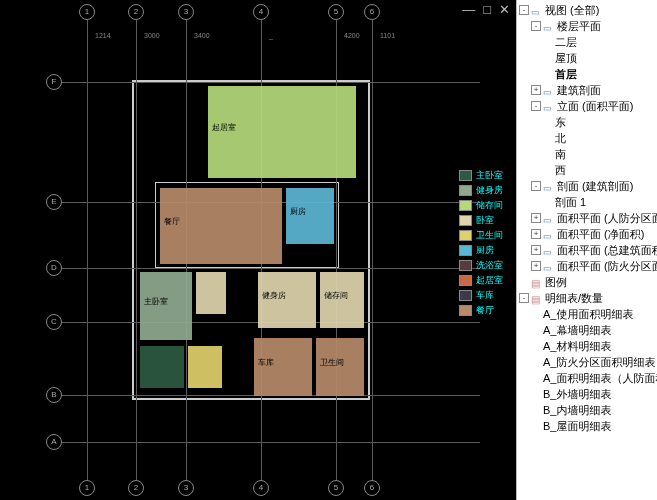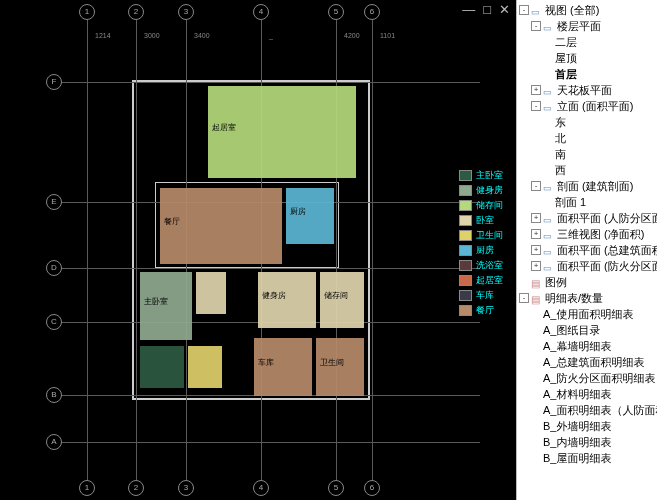--- a/index.html
+++ b/index.html
@@ -173,21 +173,21 @@
       <div class="node">
         <div class="spacer"></div>
         <div class="spacer"></div>
         <div class="spacer"></div>
         <div class="node-label bold">首层</div>
       </div>
       <div class="node">
         <div class="spacer"></div>
         <div class="toggle">+</div>
         <div class="icon-doc"></div>
-        <div class="node-label">天花板平面</div>
+        <div class="node-label">建筑剖面</div>
       </div>
       <div class="node">
         <div class="spacer"></div>
         <div class="toggle">-</div>
         <div class="icon-doc"></div>
         <div class="node-label">立面 (面积平面)</div>
       </div>
       <div class="node">
         <div class="spacer"></div>
         <div class="spacer"></div>
@@ -227,21 +227,21 @@
       <div class="node">
         <div class="spacer"></div>
         <div class="toggle">+</div>
         <div class="icon-doc"></div>
         <div class="node-label">面积平面 (人防分区面积)</div>
       </div>
       <div class="node">
         <div class="spacer"></div>
         <div class="toggle">+</div>
         <div class="icon-doc"></div>
-        <div class="node-label">三维视图 (净面积)</div>
+        <div class="node-label">面积平面 (净面积)</div>
       </div>
       <div class="node">
         <div class="spacer"></div>
         <div class="toggle">+</div>
         <div class="icon-doc"></div>
         <div class="node-label">面积平面 (总建筑面积)</div>
       </div>
       <div class="node">
         <div class="spacer"></div>
         <div class="toggle">+</div>
@@ -259,41 +259,31 @@
         <div class="node-label">明细表/数量</div>
       </div>
       <div class="node">
         <div class="spacer"></div>
         <div class="spacer"></div>
         <div class="node-label">A_使用面积明细表</div>
       </div>
       <div class="node">
         <div class="spacer"></div>
         <div class="spacer"></div>
-        <div class="node-label">A_图纸目录</div>
-      </div>
-      <div class="node">
-        <div class="spacer"></div>
-        <div class="spacer"></div>
         <div class="node-label">A_幕墙明细表</div>
       </div>
       <div class="node">
         <div class="spacer"></div>
         <div class="spacer"></div>
-        <div class="node-label">A_总建筑面积明细表</div>
+        <div class="node-label">A_材料明细表</div>
       </div>
       <div class="node">
         <div class="spacer"></div>
         <div class="spacer"></div>
         <div class="node-label">A_防火分区面积明细表</div>
-      </div>
-      <div class="node">
-        <div class="spacer"></div>
-        <div class="spacer"></div>
-        <div class="node-label">A_材料明细表</div>
       </div>
       <div class="node">
         <div class="spacer"></div>
         <div class="spacer"></div>
         <div class="node-label">A_面积明细表（人防面积）</div>
       </div>
       <div class="node">
         <div class="spacer"></div>
         <div class="spacer"></div>
         <div class="node-label">B_外墙明细表</div>

